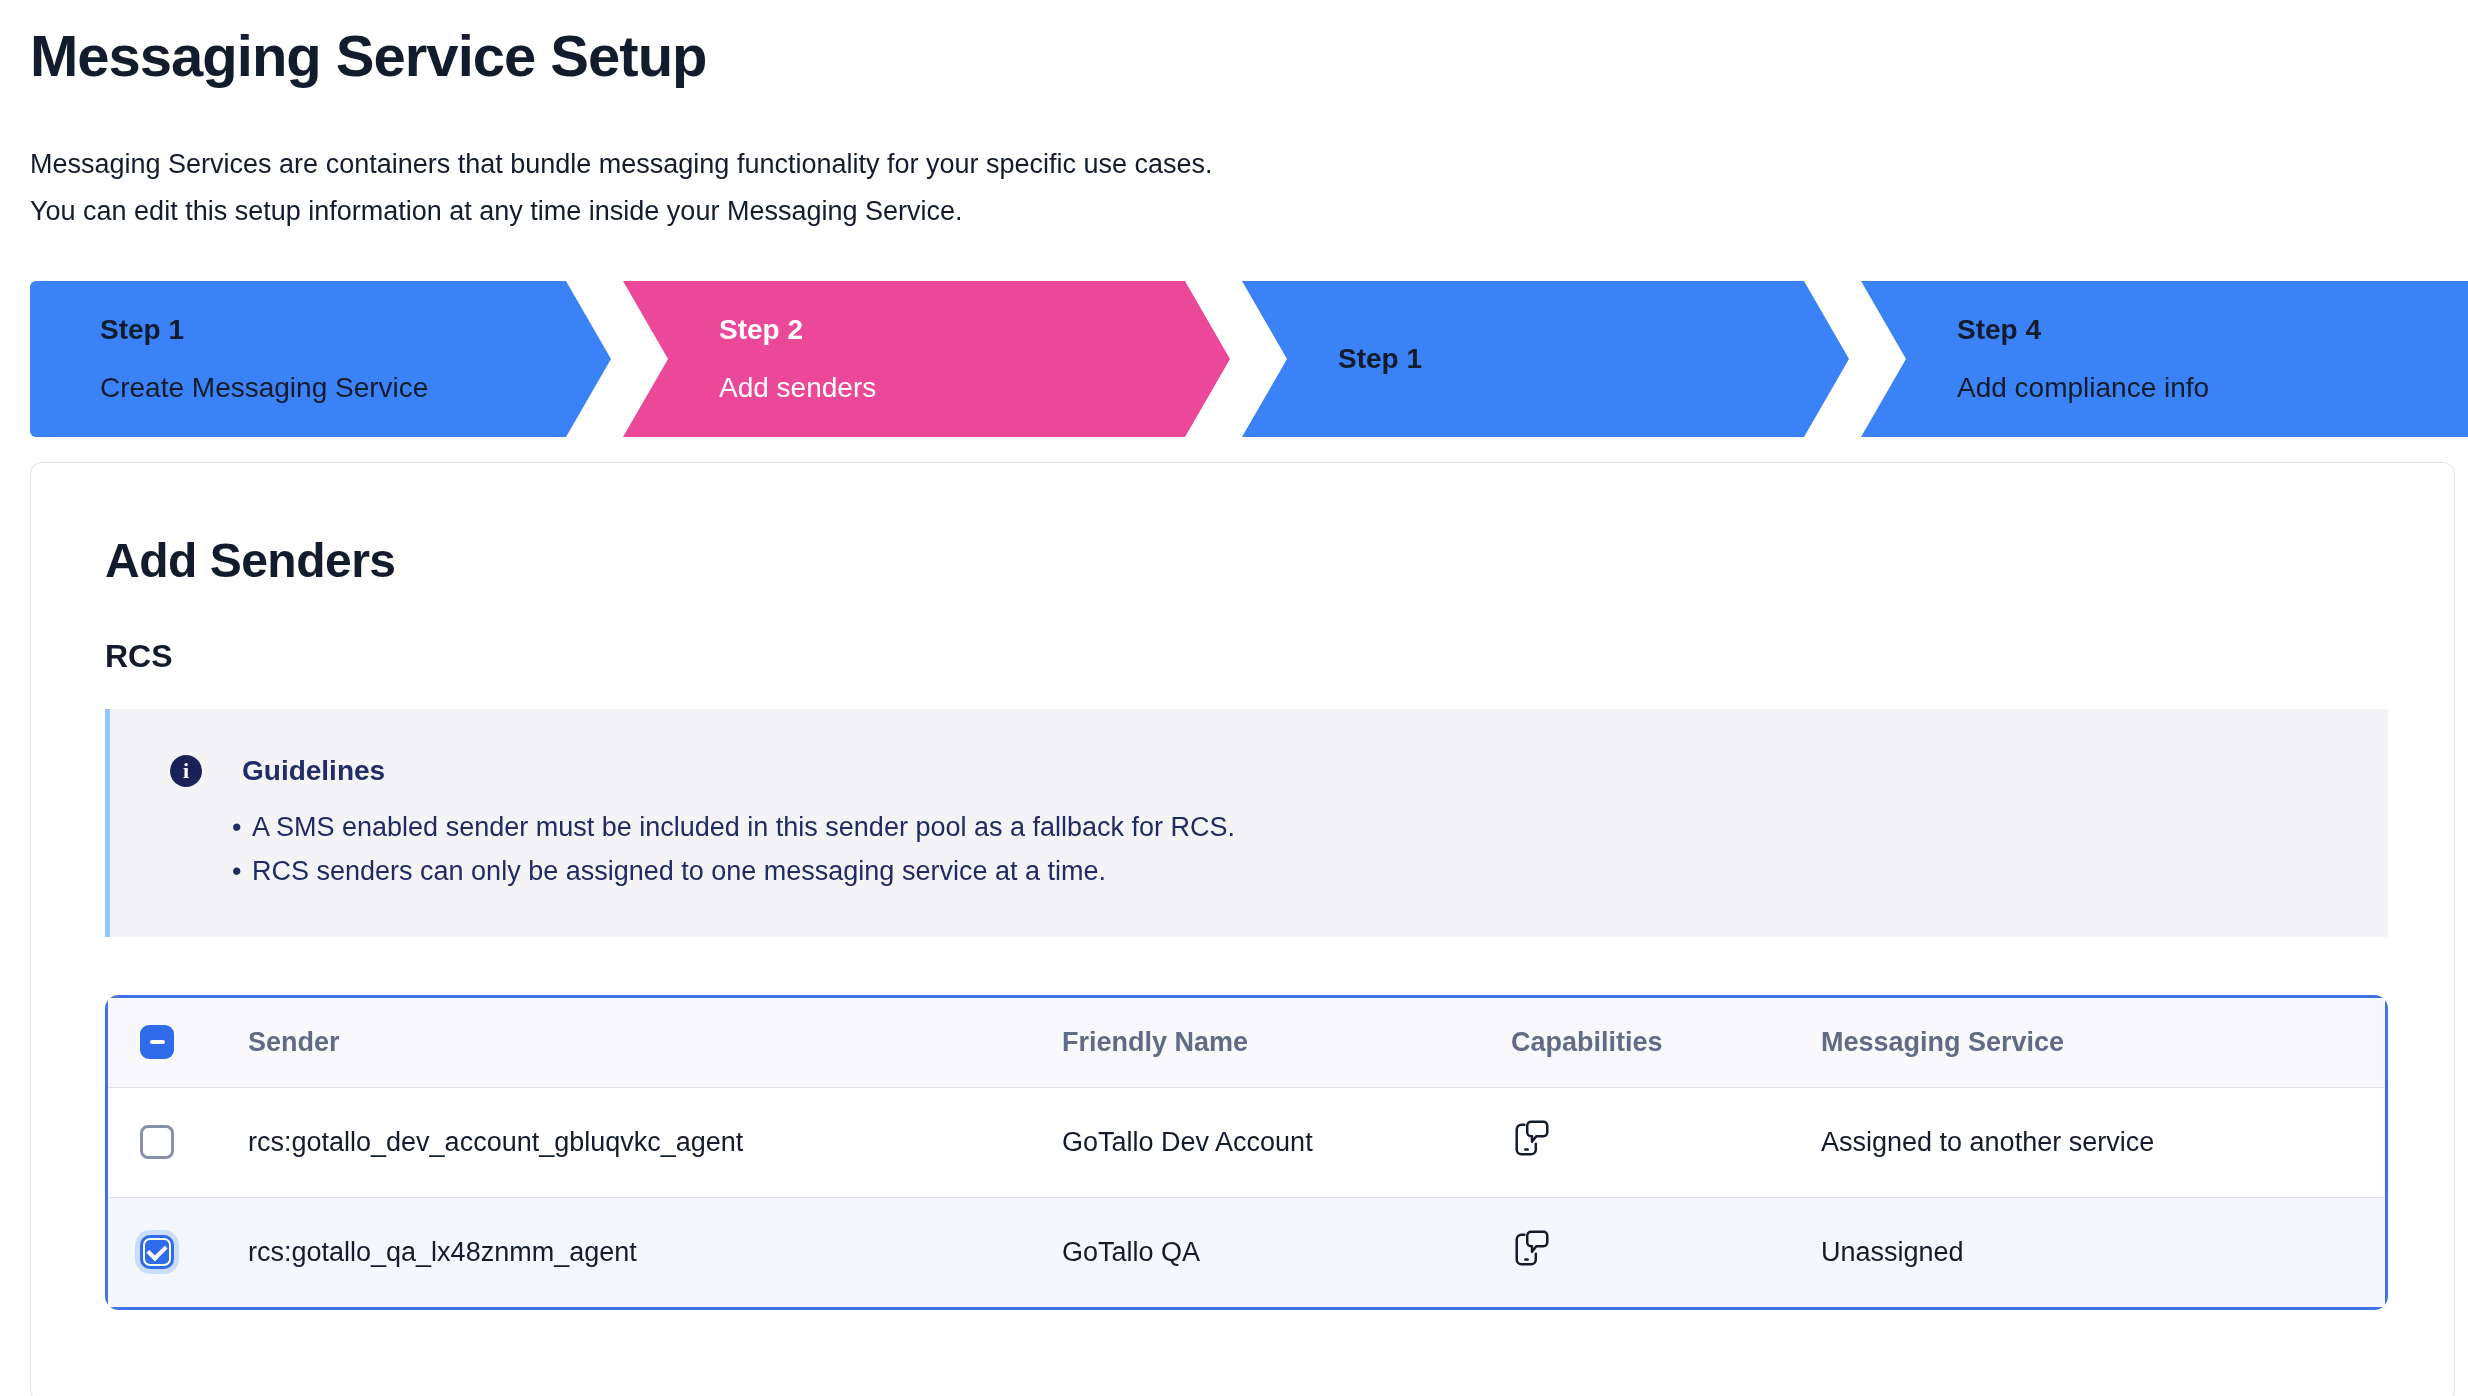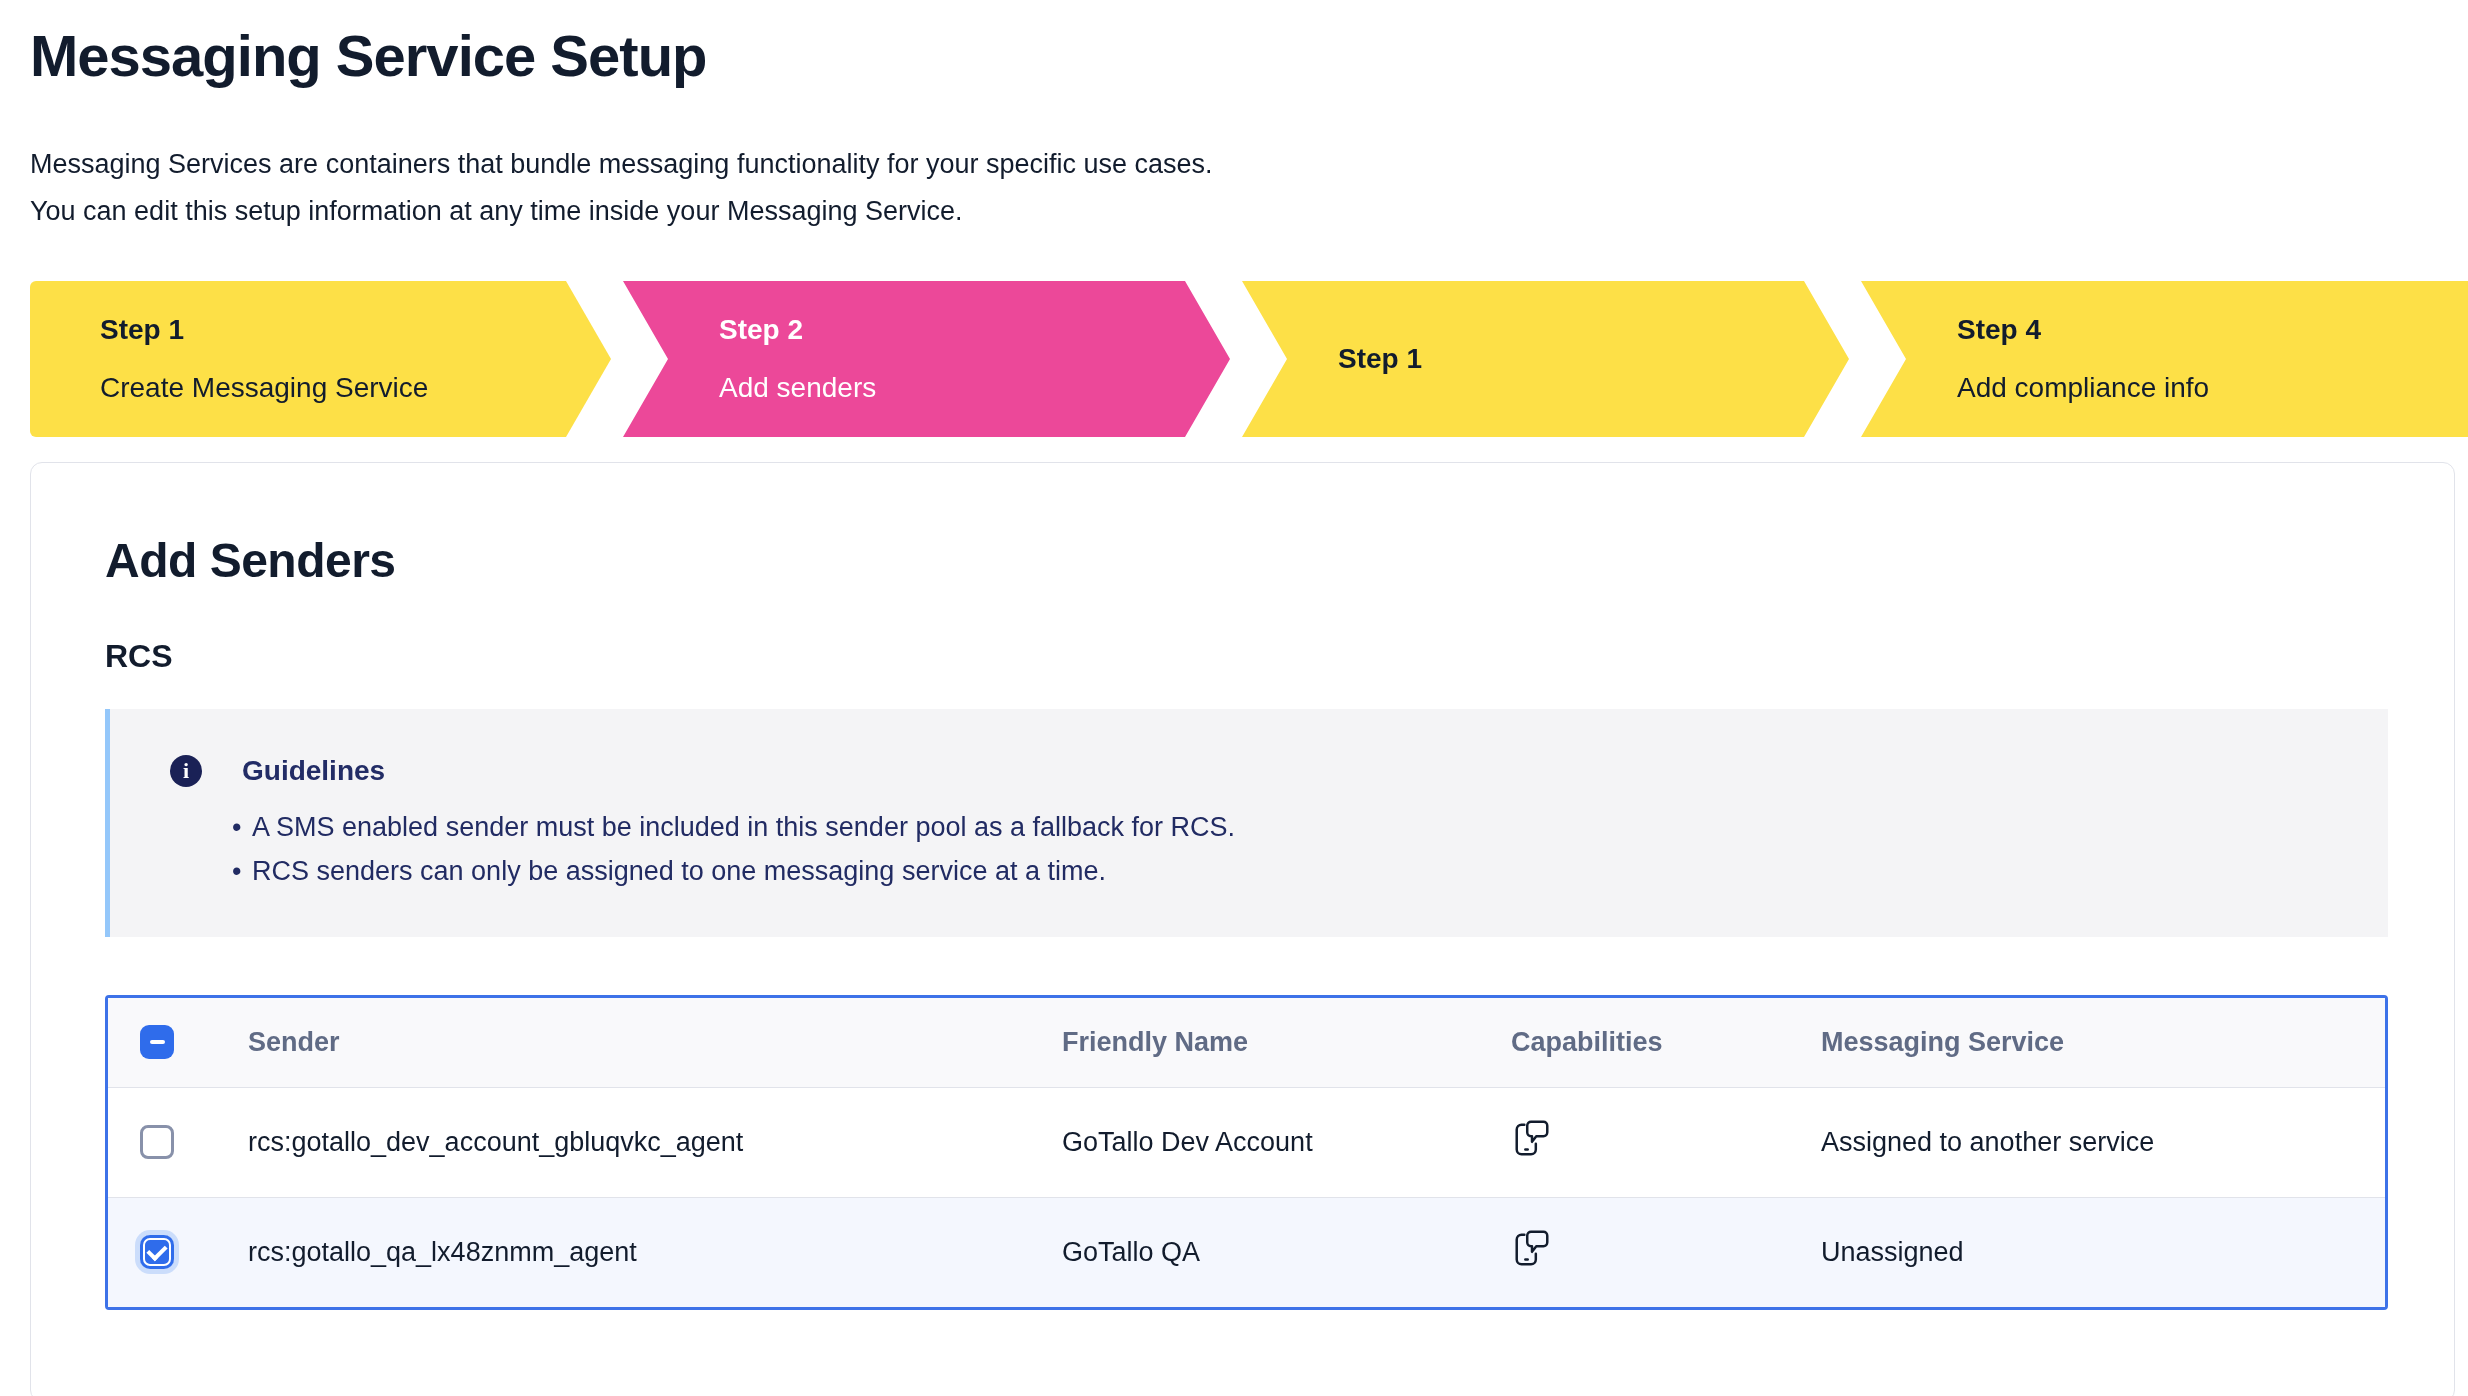--- a/index.html
+++ b/index.html
@@ -30,21 +30,21 @@
   
   .stepper {
     margin: 46px 0 0 30px;
     width: 2438px;
     height: 156px;
     display: flex;
     gap: 12px;
   }
   .step {
     flex: 1 1 0;
-    background: #fde047;
+    background: #3b82f6;
     color: #121C2D;
     display: flex;
     flex-direction: column;
     justify-content: center;
     gap: 26px;
     padding-left: 96px;
     clip-path: polygon(0 0, calc(100% - 45px) 0, 100% 50%, calc(100% - 45px) 100%, 0 100%, 45px 50%);
   }
   .step:first-child {
     padding-left: 70px;
@@ -126,21 +126,21 @@
     content: "•";
     position: absolute;
     left: 62px;
     color: #212B63;
   }
 
   
   .table-wrap {
     margin-top: 58px;
     border: 3px solid #3D72E8;
-    border-radius: 4px;
+    border-radius: 14px;
   }
   table {
     width: 100%;
     border-collapse: collapse;
     table-layout: fixed;
   }
   col.c-check { width: 108px; }
   col.c-sender { width: 814px; }
   col.c-friendly { width: 449px; }
   col.c-caps { width: 310px; }

